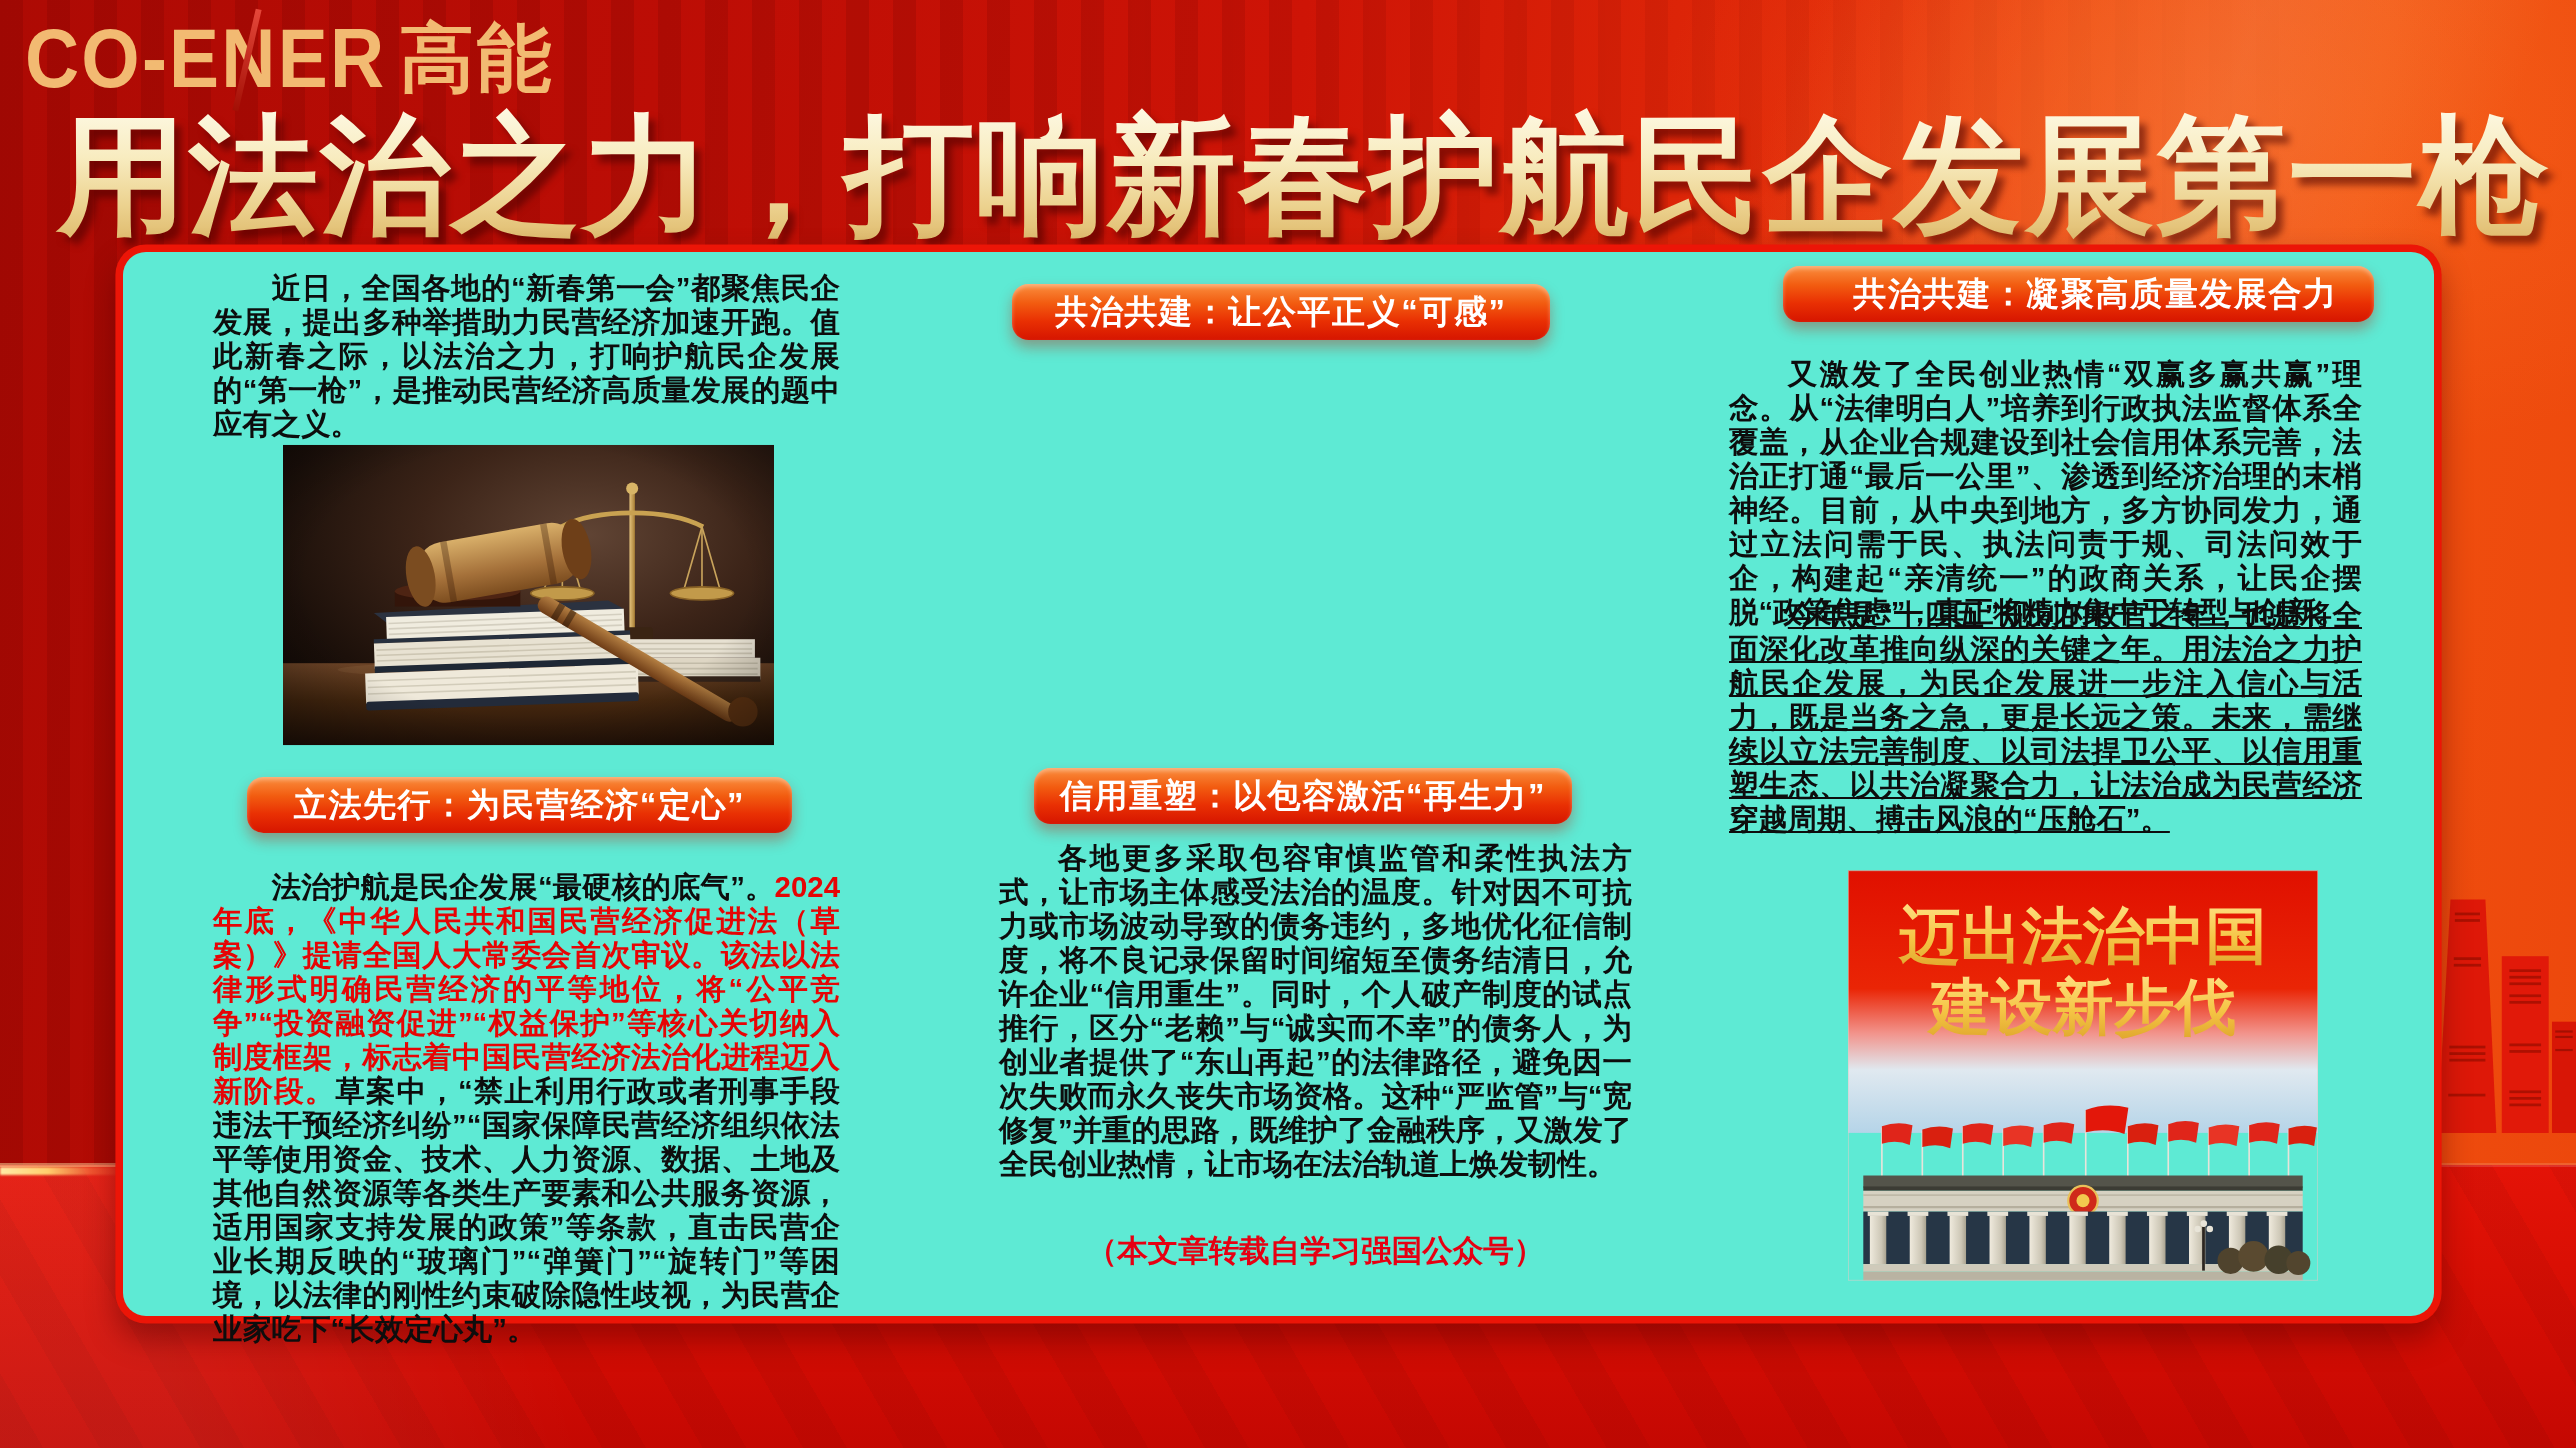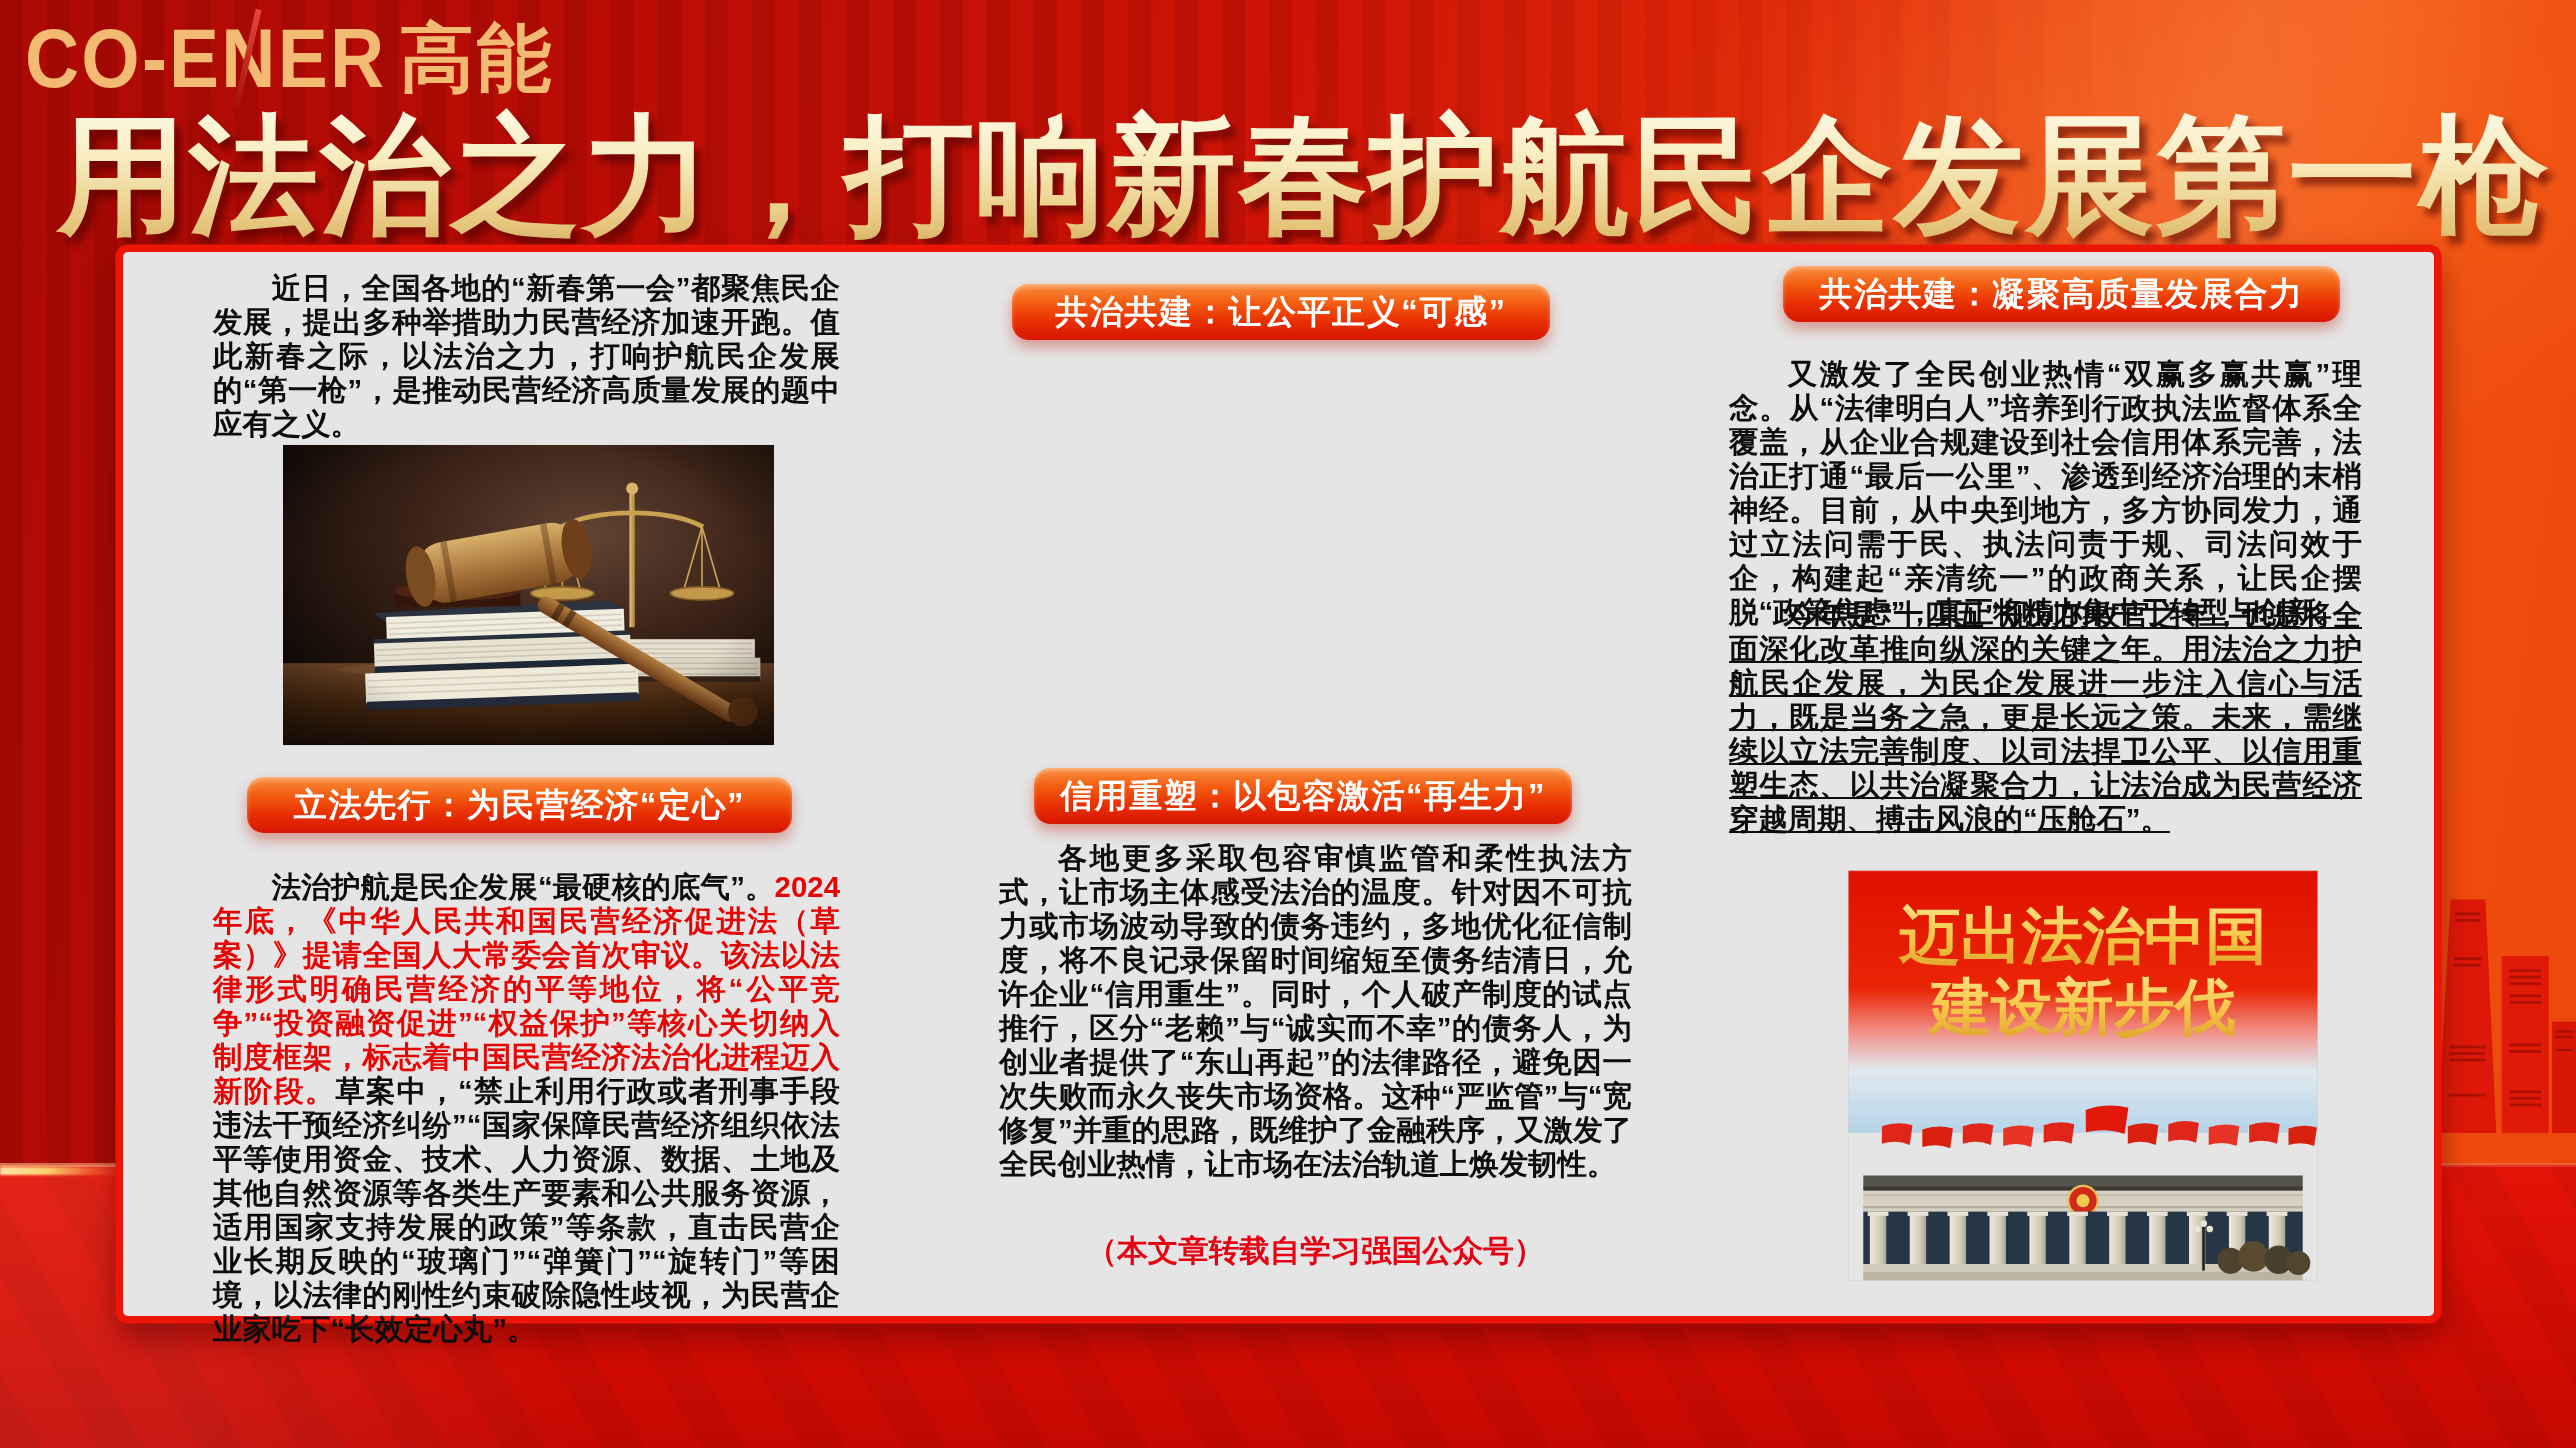--- a/index.html
+++ b/index.html
@@ -33,42 +33,42 @@
   .logo-cn{font-weight:900;}
   .logo-slash{position:absolute;left:219px;top:-13px;width:5.5px;height:104px;
         background:linear-gradient(#e5473a,#a30f05);transform:rotate(13deg);}
   .title{position:absolute;left:0;top:80px;width:100%;margin:16px;text-align:center;
         font-family:"Liberation Serif","DejaVu Serif",serif;font-weight:900;
         font-size:129px;line-height:1.25;letter-spacing:2.2px;white-space:nowrap;
         background:linear-gradient(180deg,#fdf8e2 8%,#f8ecc0 38%,#ecd28f 68%,#d9b05e 100%);
         -webkit-background-clip:text;background-clip:text;color:transparent;
         filter:drop-shadow(7px 8.2px 3.8px rgba(70,0,0,.55));}
   
-  .card{position:absolute;left:123px;top:252px;width:2311px;height:1064px;background:#e5e5e5;
-        border-radius:5px;box-shadow:0 0 0 7.6px #ec1507,0 16.4px 30px 6.5px rgba(80,0,0,.45);}
+  .card{position:absolute;left:123px;top:252px;width:2311px;height:1064px;background:#5eead4;
+        border-radius:23px;box-shadow:0 0 0 7.6px #ec1507,0 16.4px 30px 6.5px rgba(80,0,0,.45);}
   .para{position:absolute;font-size:29.4px;line-height:34px;font-weight:700;color:#0d0d0d;
         text-align:justify;text-indent:2em;margin:0;}
   .red-seg{color:#e60505;}
   .banner{position:absolute;height:56px;border-radius:16.4px;text-align:center;
         color:#fff;font-weight:900;font-size:33px;line-height:56px;letter-spacing:1.6px;
         background:linear-gradient(180deg,#fa8f3f 0%,#f25c10 34%,#e93003 66%,#d61500 100%);
         box-shadow:inset 0 2.7px 4.4px rgba(255,255,255,.35),0 7.6px 14px rgba(190,30,10,.38);}
   .note{position:absolute;font-size:30.5px;font-weight:900;color:#e60012;text-align:center;margin:0;}
   .photo{position:absolute;}
   
   .c1-para1{left:90px;top:18.5px;width:627px;}
   .c1-photo{left:160px;top:191px;width:491px;height:304px;}
   .c1-banner{left:124px;top:525px;width:545px;}
   .c1-para2{left:90px;top:618px;width:627px;}
   .c2-banner1{left:889px;top:32px;width:538px;}
   .c2-para1{left:876px;top:115px;width:633px;}
   .c2-banner2{left:911px;top:516px;width:538px;}
   .c2-para2{left:876px;top:589px;width:633px;}
   .c2-note{left:876px;top:979px;width:633px;}
-  .c3-banner{left:1660px;top:14px;width:557px;}
+  .c3-banner{left:1660px;top:14px;width:557px;padding-left:34px;}
   .c3-para1{left:1606px;top:105px;width:633px;}
   .c3-para2{left:1606px;top:346px;width:633px;text-decoration:underline;}
   .c3-photo{left:1725px;top:618px;width:470px;height:411px;}
 </style>
 </head>
 <body>
 
 <div class="canvas">
 
   <div class="bg"></div>

